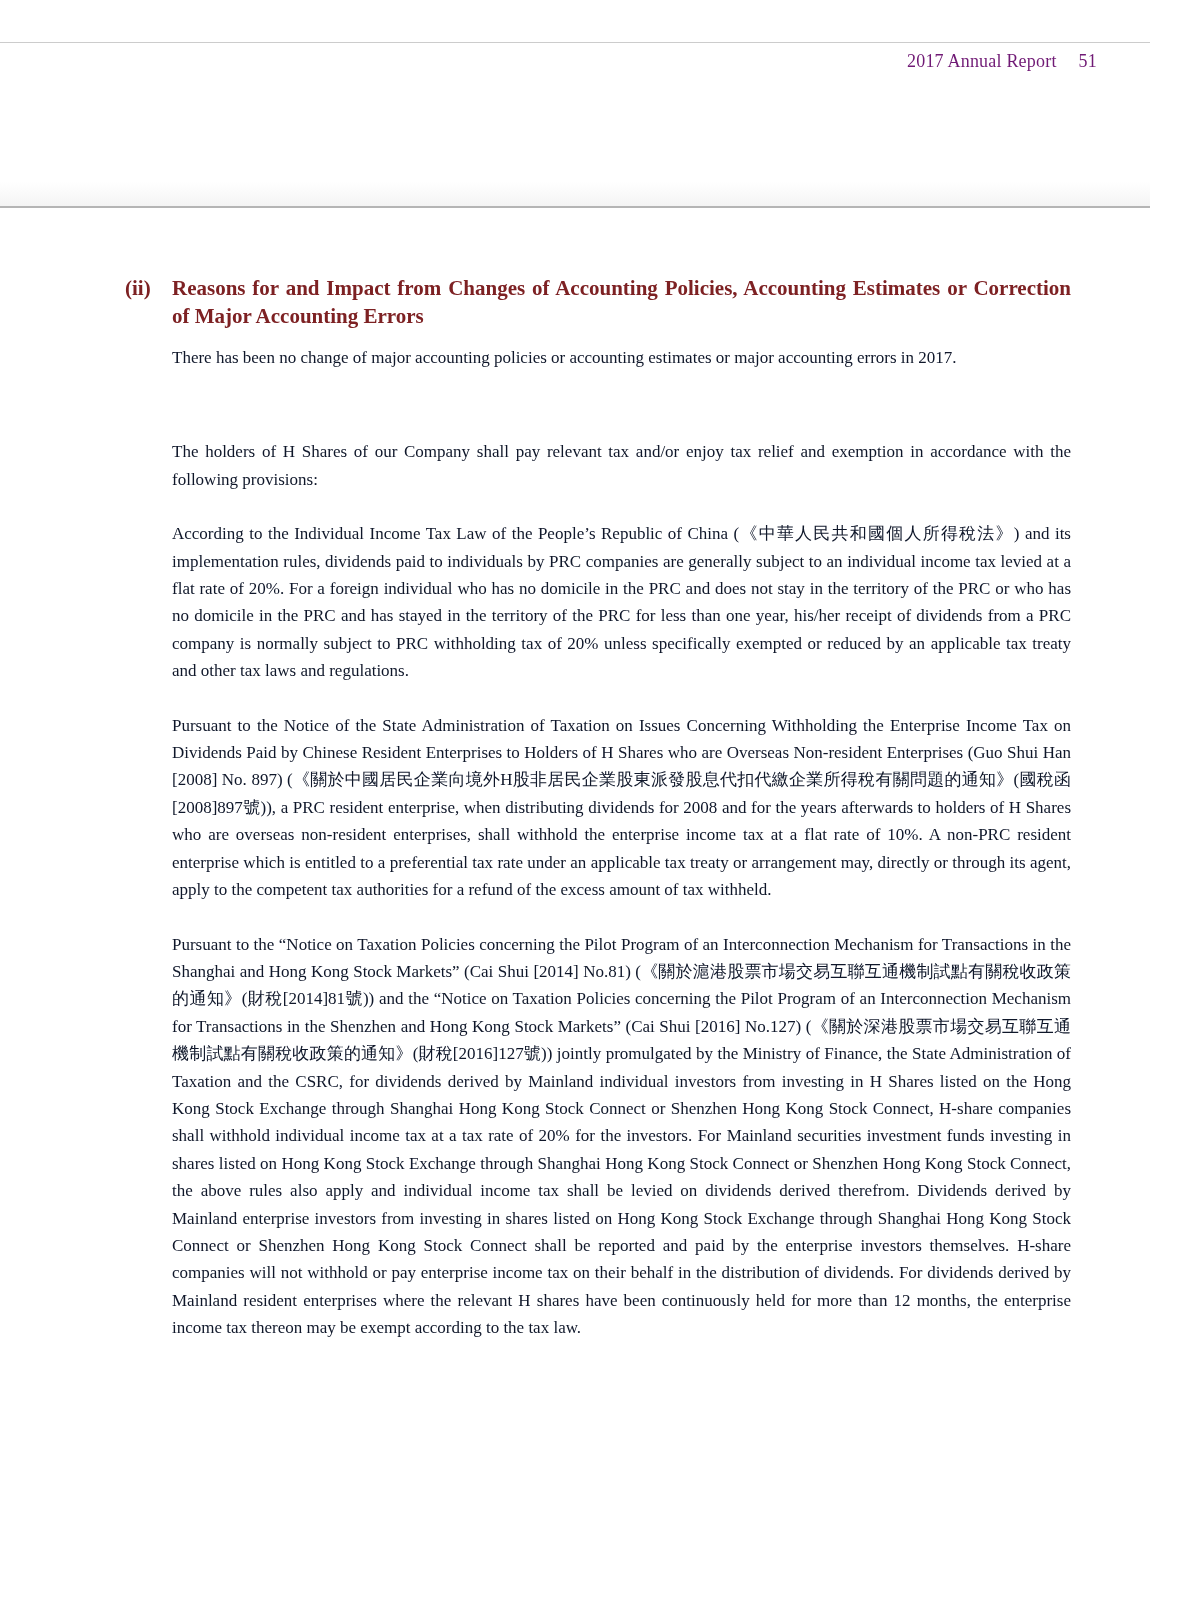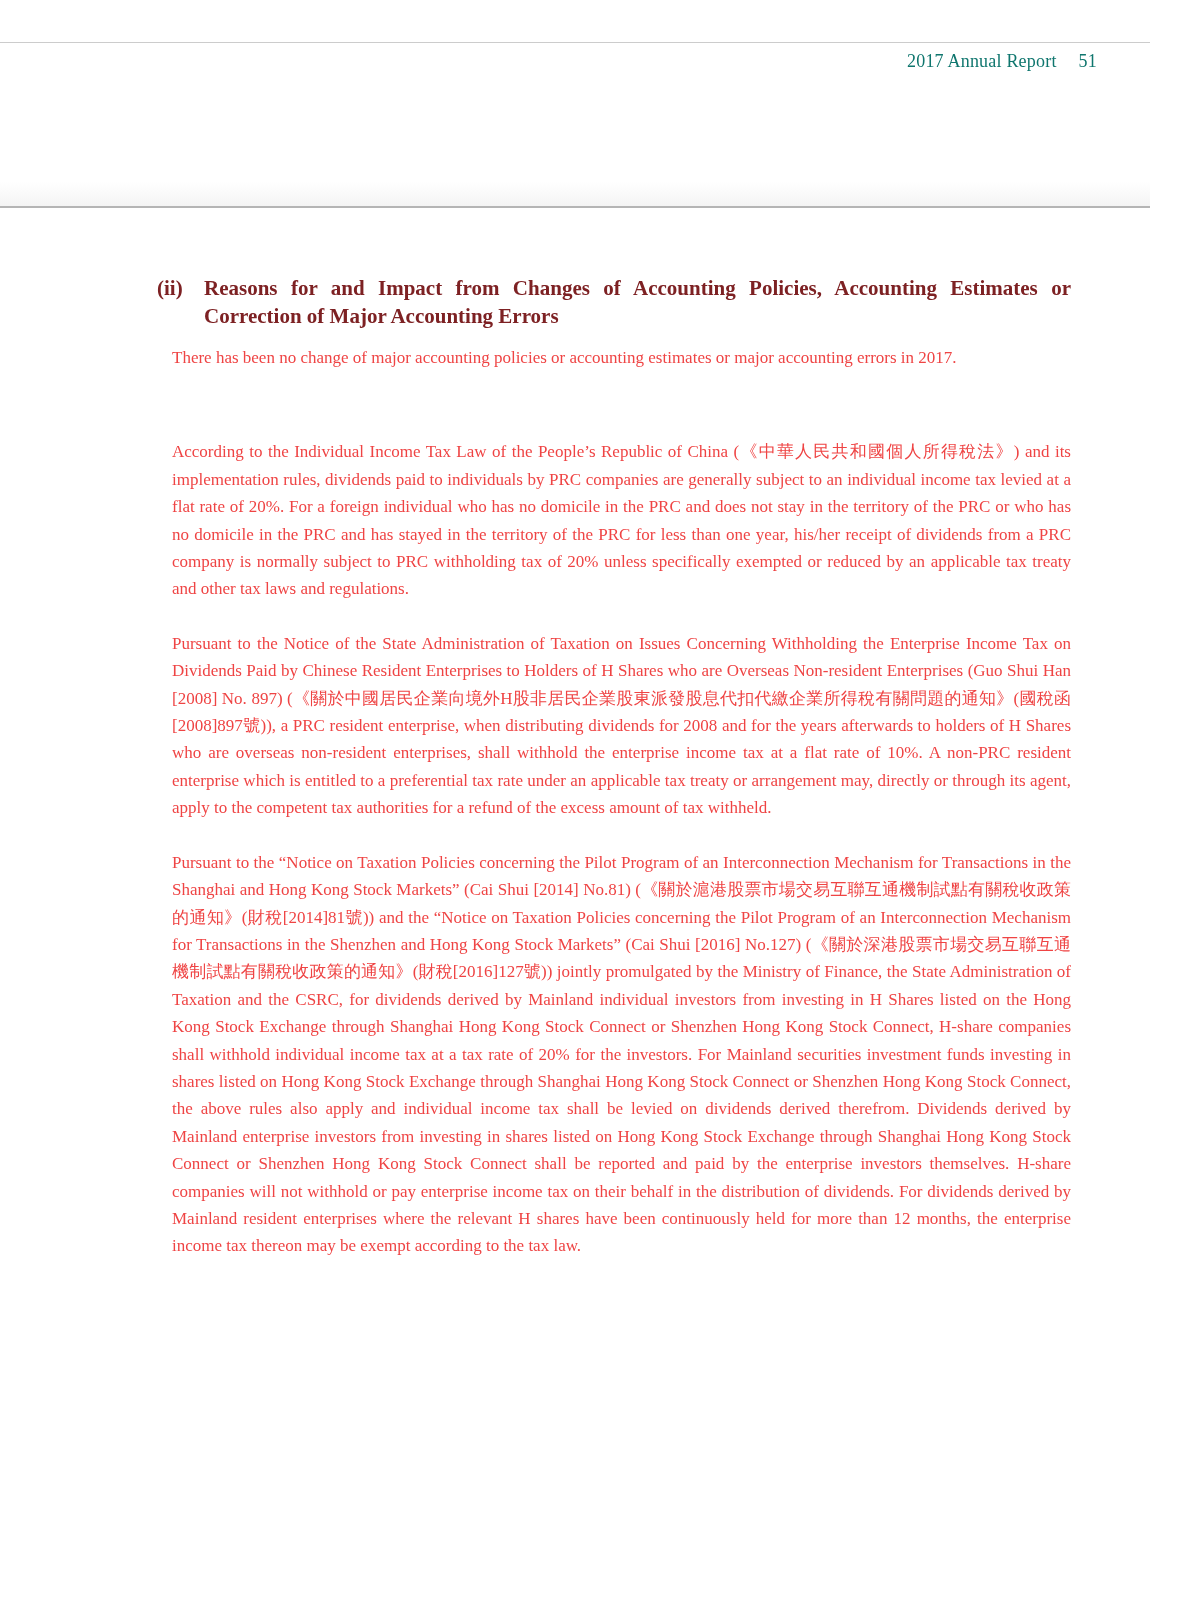--- a/index.html
+++ b/index.html
@@ -26,21 +26,21 @@
   .page-header {
     position: absolute;
     top: 51px;
     left: 0;
     width: 1097px;
     display: flex;
     justify-content: flex-end;
     align-items: center;
     gap: 22px;
     font-size: 18px;
-    color: #0f766e;
+    color: #701a75;
     letter-spacing: 0.2px;
   }
   .band {
     position: absolute;
     top: 182px;
     left: 0;
     width: 1150px;
     height: 24px;
     background: linear-gradient(#ffffff, #f4f4f4);
   }
@@ -65,36 +65,35 @@
     align-items: flex-start;
     color: #7d2123;
     font-weight: bold;
     font-size: 21px;
     line-height: 28px;
     margin: 0;
   }
   .section-heading .num {
     flex: 0 0 47px;
     text-align: left;
-    margin-left: 32px;
   }
   .section-heading .title {
     flex: 1 1 auto;
     text-align: justify;
   }
   .section-body {
     margin-left: 47px;
     width: 899px;
   }
   p.para {
     font-size: 17px;
     line-height: 27.4px;
     text-align: justify;
     margin: 0 0 27px 0;
-    color: #ef4444;
+    color: #0f172a;
   }
   .heading-gap {
     height: 14px;
   }
   .pre-heading-gap {
     height: 26px;
   }
 </style>
 </head>
 <body>
@@ -121,18 +120,19 @@
   <div class="section-body">
     <p class="para">There has been no change of major accounting policies or accounting estimates or major accounting errors in 2017.</p>
   </div>
 
   <div class="pre-heading-gap"></div>
 
 
   <div class="heading-gap"></div>
 
   <div class="section-body">
+    <p class="para">The holders of H Shares of our Company shall pay relevant tax and/or enjoy tax relief and exemption in accordance with the following provisions:</p>
     <p class="para">According to the Individual Income Tax Law of the People’s Republic of China (《中華人民共和國個人所得稅法》) and its implementation rules, dividends paid to individuals by PRC companies are generally subject to an individual income tax levied at a flat rate of 20%. For a foreign individual who has no domicile in the PRC and does not stay in the territory of the PRC or who has no domicile in the PRC and has stayed in the territory of the PRC for less than one year, his/her receipt of dividends from a PRC company is normally subject to PRC withholding tax of 20% unless specifically exempted or reduced by an applicable tax treaty and other tax laws and regulations.</p>
     <p class="para">Pursuant to the Notice of the State Administration of Taxation on Issues Concerning Withholding the Enterprise Income Tax on Dividends Paid by Chinese Resident Enterprises to Holders of H Shares who are Overseas Non-resident Enterprises (Guo Shui Han [2008] No. 897) (《關於中國居民企業向境外H股非居民企業股東派發股息代扣代繳企業所得稅有關問題的通知》(國稅函[2008]897號)), a PRC resident enterprise, when distributing dividends for 2008 and for the years afterwards to holders of H Shares who are overseas non-resident enterprises, shall withhold the enterprise income tax at a flat rate of 10%. A non-PRC resident enterprise which is entitled to a preferential tax rate under an applicable tax treaty or arrangement may, directly or through its agent, apply to the competent tax authorities for a refund of the excess amount of tax withheld.</p>
     <p class="para">Pursuant to the “Notice on Taxation Policies concerning the Pilot Program of an Interconnection Mechanism for Transactions in the Shanghai and Hong Kong Stock Markets” (Cai Shui [2014] No.81) (《關於滬港股票市場交易互聯互通機制試點有關稅收政策的通知》(財稅[2014]81號)) and the “Notice on Taxation Policies concerning the Pilot Program of an Interconnection Mechanism for Transactions in the Shenzhen and Hong Kong Stock Markets” (Cai Shui [2016] No.127) (《關於深港股票市場交易互聯互通機制試點有關稅收政策的通知》(財稅[2016]127號)) jointly promulgated by the Ministry of Finance, the State Administration of Taxation and the CSRC, for dividends derived by Mainland individual investors from investing in H Shares listed on the Hong Kong Stock Exchange through Shanghai Hong Kong Stock Connect or Shenzhen Hong Kong Stock Connect, H-share companies shall withhold individual income tax at a tax rate of 20% for the investors. For Mainland securities investment funds investing in shares listed on Hong Kong Stock Exchange through Shanghai Hong Kong Stock Connect or Shenzhen Hong Kong Stock Connect, the above rules also apply and individual income tax shall be levied on dividends derived therefrom. Dividends derived by Mainland enterprise investors from investing in shares listed on Hong Kong Stock Exchange through Shanghai Hong Kong Stock Connect or Shenzhen Hong Kong Stock Connect shall be reported and paid by the enterprise investors themselves. H-share companies will not withhold or pay enterprise income tax on their behalf in the distribution of dividends. For dividends derived by Mainland resident enterprises where the relevant H shares have been continuously held for more than 12 months, the enterprise income tax thereon may be exempt according to the tax law.</p>
   </div>
 
 </div>
 
 </body></html>

